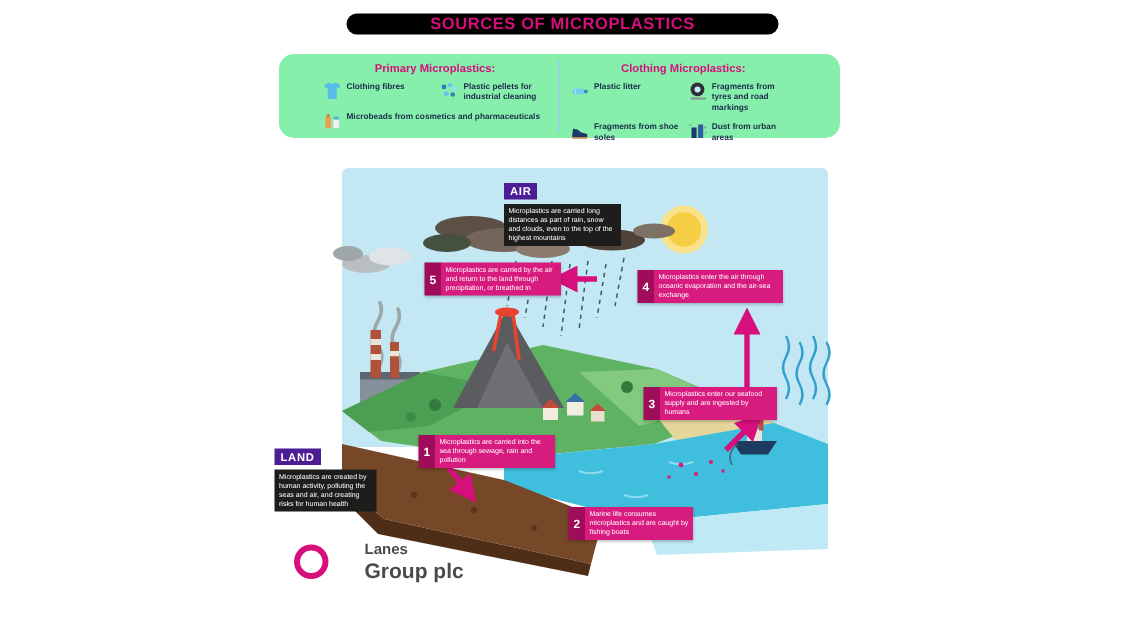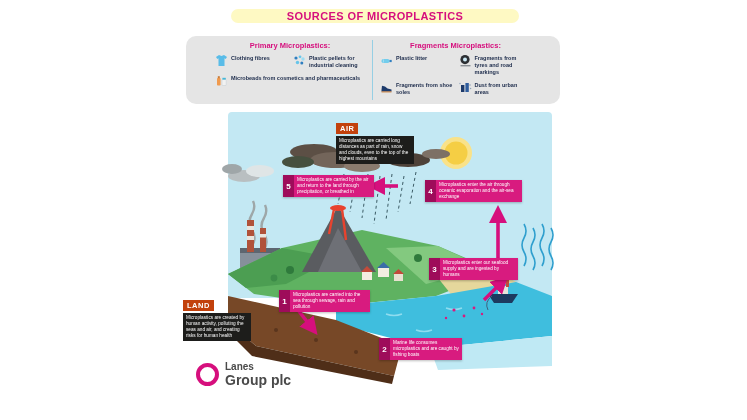--- a/index.html
+++ b/index.html
@@ -1,61 +1,61 @@
 <!DOCTYPE html>
 <html><head>
 <meta charset="utf-8">
 <style>
   html,body{margin:0;padding:0;background:#fff;}
   .stage{position:relative;width:747px;height:420px;background:#ffffff;overflow:hidden;
          font-family:"Liberation Sans",sans-serif;}
 
   
-  .banner{position:absolute;left:231px;top:9px;width:288px;height:14px;background:#fef9c3;
+  .banner{position:absolute;left:231px;top:9px;width:288px;height:14px;background:#000000;
           border-radius:11px;display:flex;align-items:center;justify-content:center;}
   .banner-title{font-size:11px;font-weight:bold;color:#d60f7d;letter-spacing:.4px;}
 
   
-  .legend{position:absolute;left:186px;top:36px;width:374px;height:68px;background:#e5e5e5;
+  .legend{position:absolute;left:186px;top:36px;width:374px;height:56px;background:#86efac;
           border-radius:10px;box-sizing:border-box;display:flex;padding:4px 22px;}
   .legend-col{width:50%;box-sizing:border-box;padding:0 7px;}
   .legend-col.primary{border-right:1px solid #96cfe4;}
   .legend-heading{text-align:center;font-size:7.5px;font-weight:bold;color:#d60f7d;margin:1px 0 4px 0;}
   .legend-grid{display:grid;grid-template-columns:1fr 1fr;column-gap:6px;row-gap:5px;}
   .legend-item{display:flex;align-items:flex-start;gap:3px;}
   .legend-item.wide{grid-column:1 / span 2;max-width:160px;}
   .legend-icon{flex:0 0 13px;height:13px;}
   .legend-icon svg{display:block;width:13px;height:13px;}
   .legend-label{font-size:5.5px;font-weight:bold;color:#1b2a4a;line-height:1.25;padding-top:1px;}
 
   
   .scene{position:absolute;left:186px;top:108px;width:376px;height:290px;}
 
   
   .zone{position:absolute;}
-  .zone-tag{display:inline-block;background:#c2410c;color:#fff;font-weight:bold;font-size:7.5px;
+  .zone-tag{display:inline-block;background:#4c1d95;color:#fff;font-weight:bold;font-size:7.5px;
             padding:1px 4px;letter-spacing:.5px;}
   .zone-desc{background:#1d1d1b;color:#fff;font-size:4.7px;line-height:1.3;padding:2px 3px;margin-top:1px;}
   .z-air{left:336px;top:117px;} .z-air .zone-desc{width:72px;}
   .z-land{left:183px;top:251px;margin-top:43px;} .z-land .zone-desc{width:62px;}
   .z-ocean{left:478px;top:364px;} .z-ocean .zone-desc{width:80px;}
 
   
   .step{position:absolute;display:flex;align-items:stretch;filter:drop-shadow(0 1px 1px rgba(0,0,0,.25));}
   .step-num{background:#9e0c5a;color:#fff;font-size:8px;font-weight:bold;width:11px;
             display:flex;align-items:center;justify-content:center;flex:0 0 11px;}
   .step-text{background:#d81b7f;color:#fff;font-size:4.7px;line-height:1.3;padding:2px 3px;}
   .s5{left:283px;top:175px;} .s5 .step-text{width:74px;}
   .s4{left:425px;top:180px;} .s4 .step-text{width:80px;}
   .s3{left:429px;top:258px;} .s3 .step-text{width:72px;}
   .s1{left:279px;top:290px;} .s1 .step-text{width:74px;}
   .s2{left:379px;top:338px;} .s2 .step-text{width:66px;}
 
   
-  .logo{position:absolute;left:196px;top:362px;display:flex;align-items:center;gap:6px;}
+  .logo{position:absolute;left:196px;top:362px;display:flex;align-items:center;gap:24px;}
   .logo-ring{width:15px;height:15px;border:4.5px solid #d60f7d;border-radius:50%;}
   .logo-name{font-size:10px;font-weight:bold;color:#4a4a4a;line-height:1.05;}
   .logo-suffix{font-size:14px;font-weight:bold;color:#4a4a4a;line-height:1.05;}
 </style>
 </head>
 <body>
 
 <div class="stage">
 
   <div class="banner">
@@ -93,21 +93,21 @@
                 <rect x="2.8" y="2.2" width="2" height="2" fill="#c97b36"></rect>
                 <rect x="7" y="5.5" width="4.2" height="6" rx="0.8" fill="#f2f2f2" stroke="#b8c4cc" stroke-width="0.4"></rect>
                 <rect x="7.4" y="3.8" width="3.4" height="1.8" fill="#45b8d8"></rect>
               </svg>
           </span>
           <span class="legend-label">Microbeads from cosmetics and pharmaceuticals</span>
         </div>
       </div>
     </div>
     <div class="legend-col">
-      <div class="legend-heading">Fragments Microplastics:</div>
+      <div class="legend-heading">Clothing Microplastics:</div>
       <div class="legend-grid">
         <div class="legend-item">
           <span class="legend-icon">
             <svg viewBox="0 0 13 13">
                 <rect x="1.5" y="5" width="8" height="4" rx="1.8" fill="#74cdec"></rect>
                 <rect x="9.5" y="5.9" width="2.2" height="2.2" fill="#2f7fc1"></rect>
                 <line x1="3.5" y1="5.4" x2="3.5" y2="8.6" stroke="#bfe7f5" stroke-width="0.6"></line>
               </svg>
           </span>
           <span class="legend-label">Plastic litter</span>

